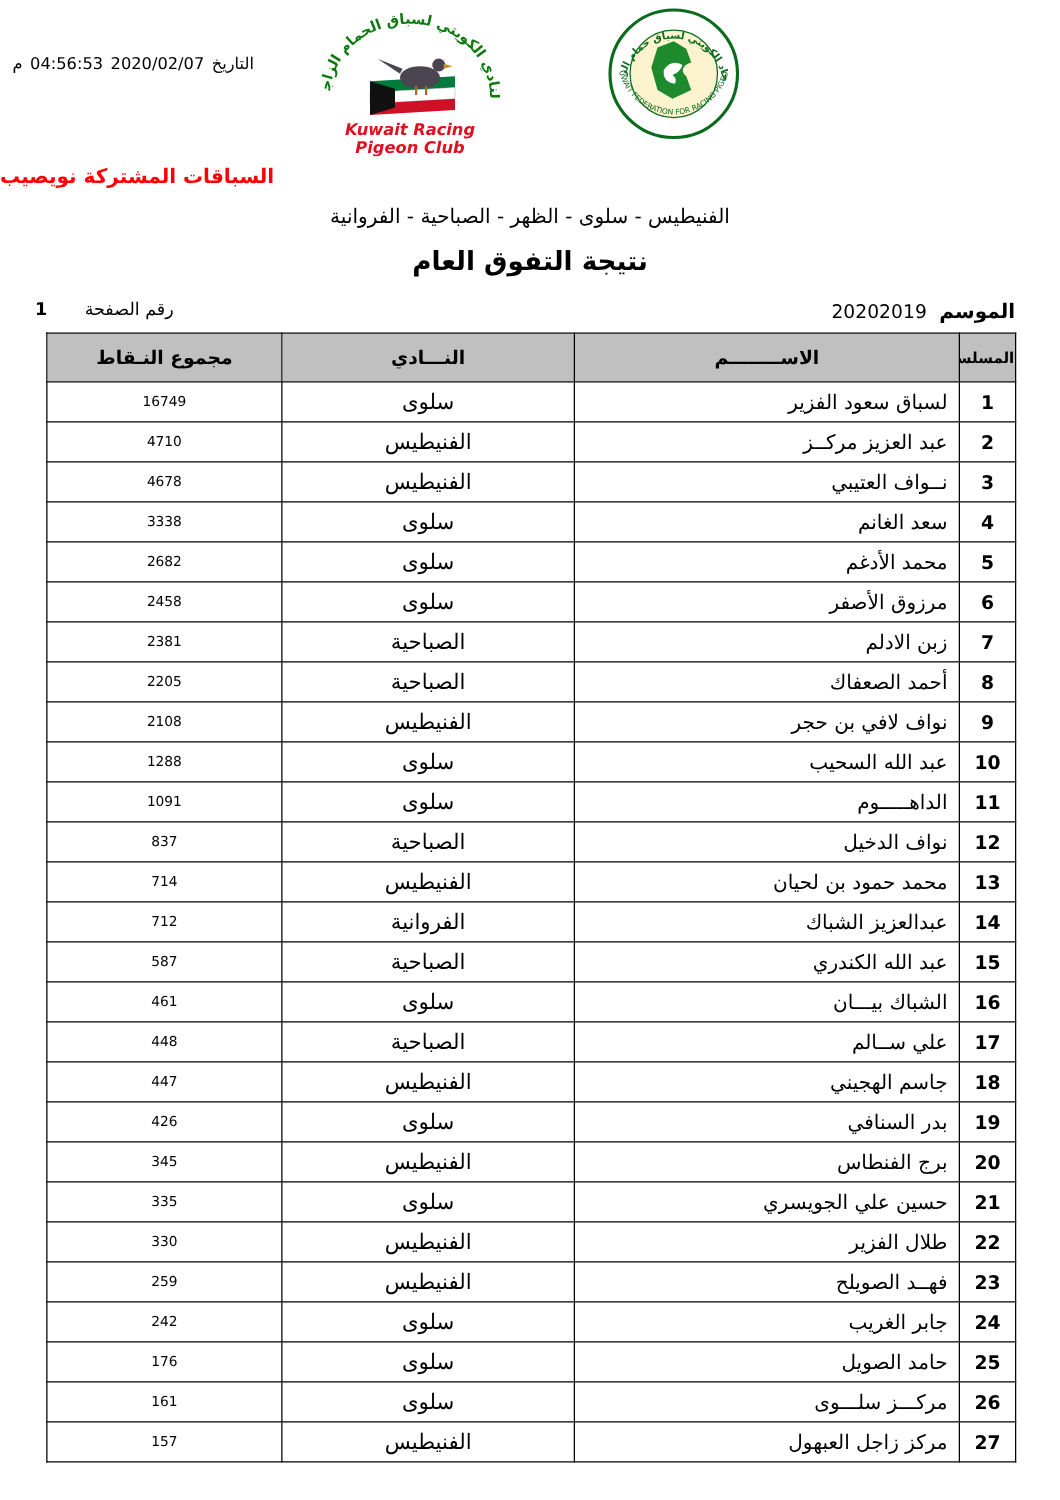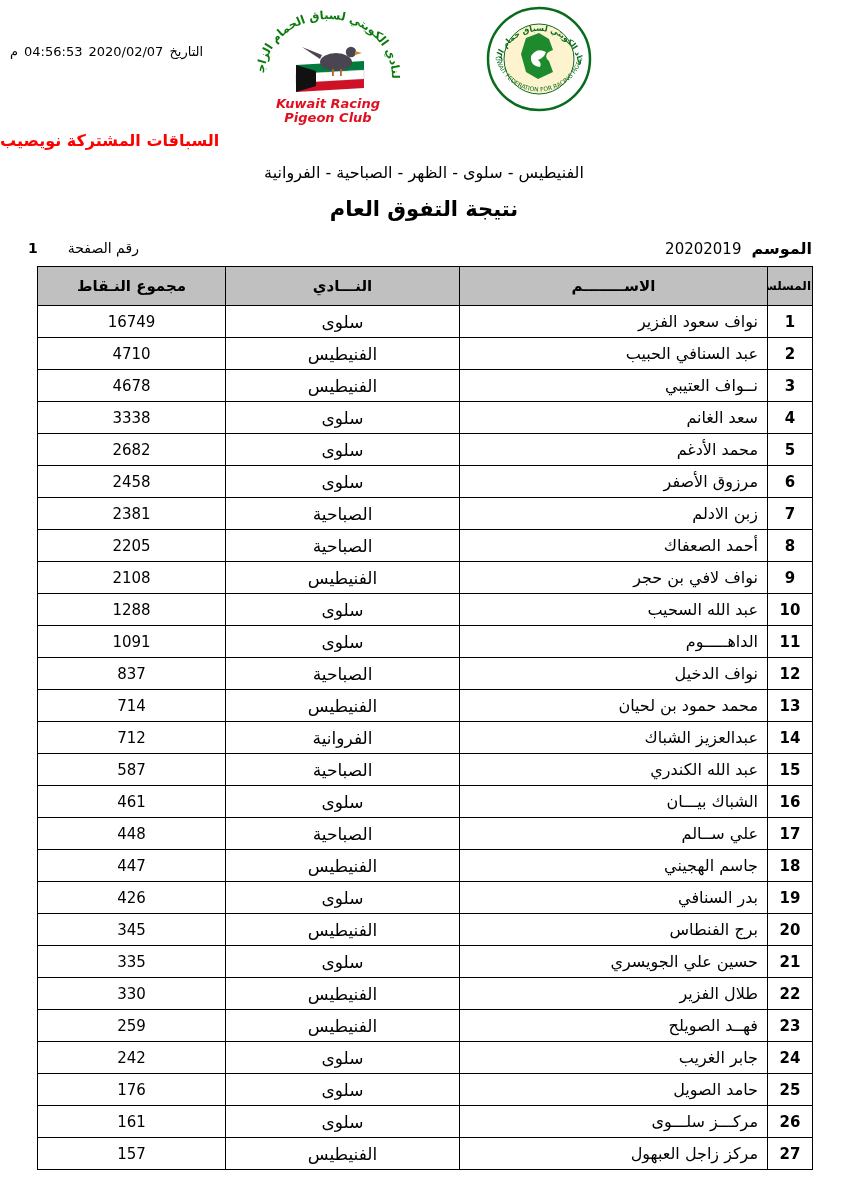--- a/index.html
+++ b/index.html
@@ -59,21 +59,21 @@
   .results th {
     background:var(--table-header-bg, #c0c0c0);
     font-weight:bold; font-size:15px; height:39px; text-align:center;
     white-space:nowrap;
   }
   .results th.cell-serial { font-size:12px; padding:0 1px; }
   .results td { height:32px; font-size:16px; white-space:nowrap; }
   td.cell-serial { font-weight:bold; text-align:center; font-size:15px; padding:0 2px; }
   td.cell-name   { text-align:right; padding-right:9px; }
   td.cell-club   { text-align:center; font-size:17px; }
-  td.cell-points { text-align:center; font-size:15px; direction:ltr; }
+  td.cell-points { text-align:center; font-size:11px; direction:ltr; }
 </style>
 </head>
 <body>
 
 <div class="page">
 
   <div class="date-line">
     <span>التاريخ</span>
     <span class="ltr">2020/02/07</span>
     <span class="ltr">04:56:53</span>
@@ -150,27 +150,27 @@
       <tr>
         <th class="cell-serial">المسلسل</th>
         <th class="cell-name">الاســــــــم</th>
         <th class="cell-club">النـــادي</th>
         <th class="cell-points">مجموع النـقاط</th>
       </tr>
     </thead>
     <tbody>
         <tr>
           <td class="cell-serial">1</td>
-          <td class="cell-name">نواف سعود الفزير</td>
+          <td class="cell-name">لسباق سعود الفزير</td>
           <td class="cell-club">سلوى</td>
           <td class="cell-points">16749</td>
         </tr>
         <tr>
           <td class="cell-serial">2</td>
-          <td class="cell-name">عبد السنافي الحبيب</td>
+          <td class="cell-name">عبد العزيز مركــز</td>
           <td class="cell-club">الفنيطيس</td>
           <td class="cell-points">4710</td>
         </tr>
         <tr>
           <td class="cell-serial">3</td>
           <td class="cell-name">نــواف العتيبي</td>
           <td class="cell-club">الفنيطيس</td>
           <td class="cell-points">4678</td>
         </tr>
         <tr>

